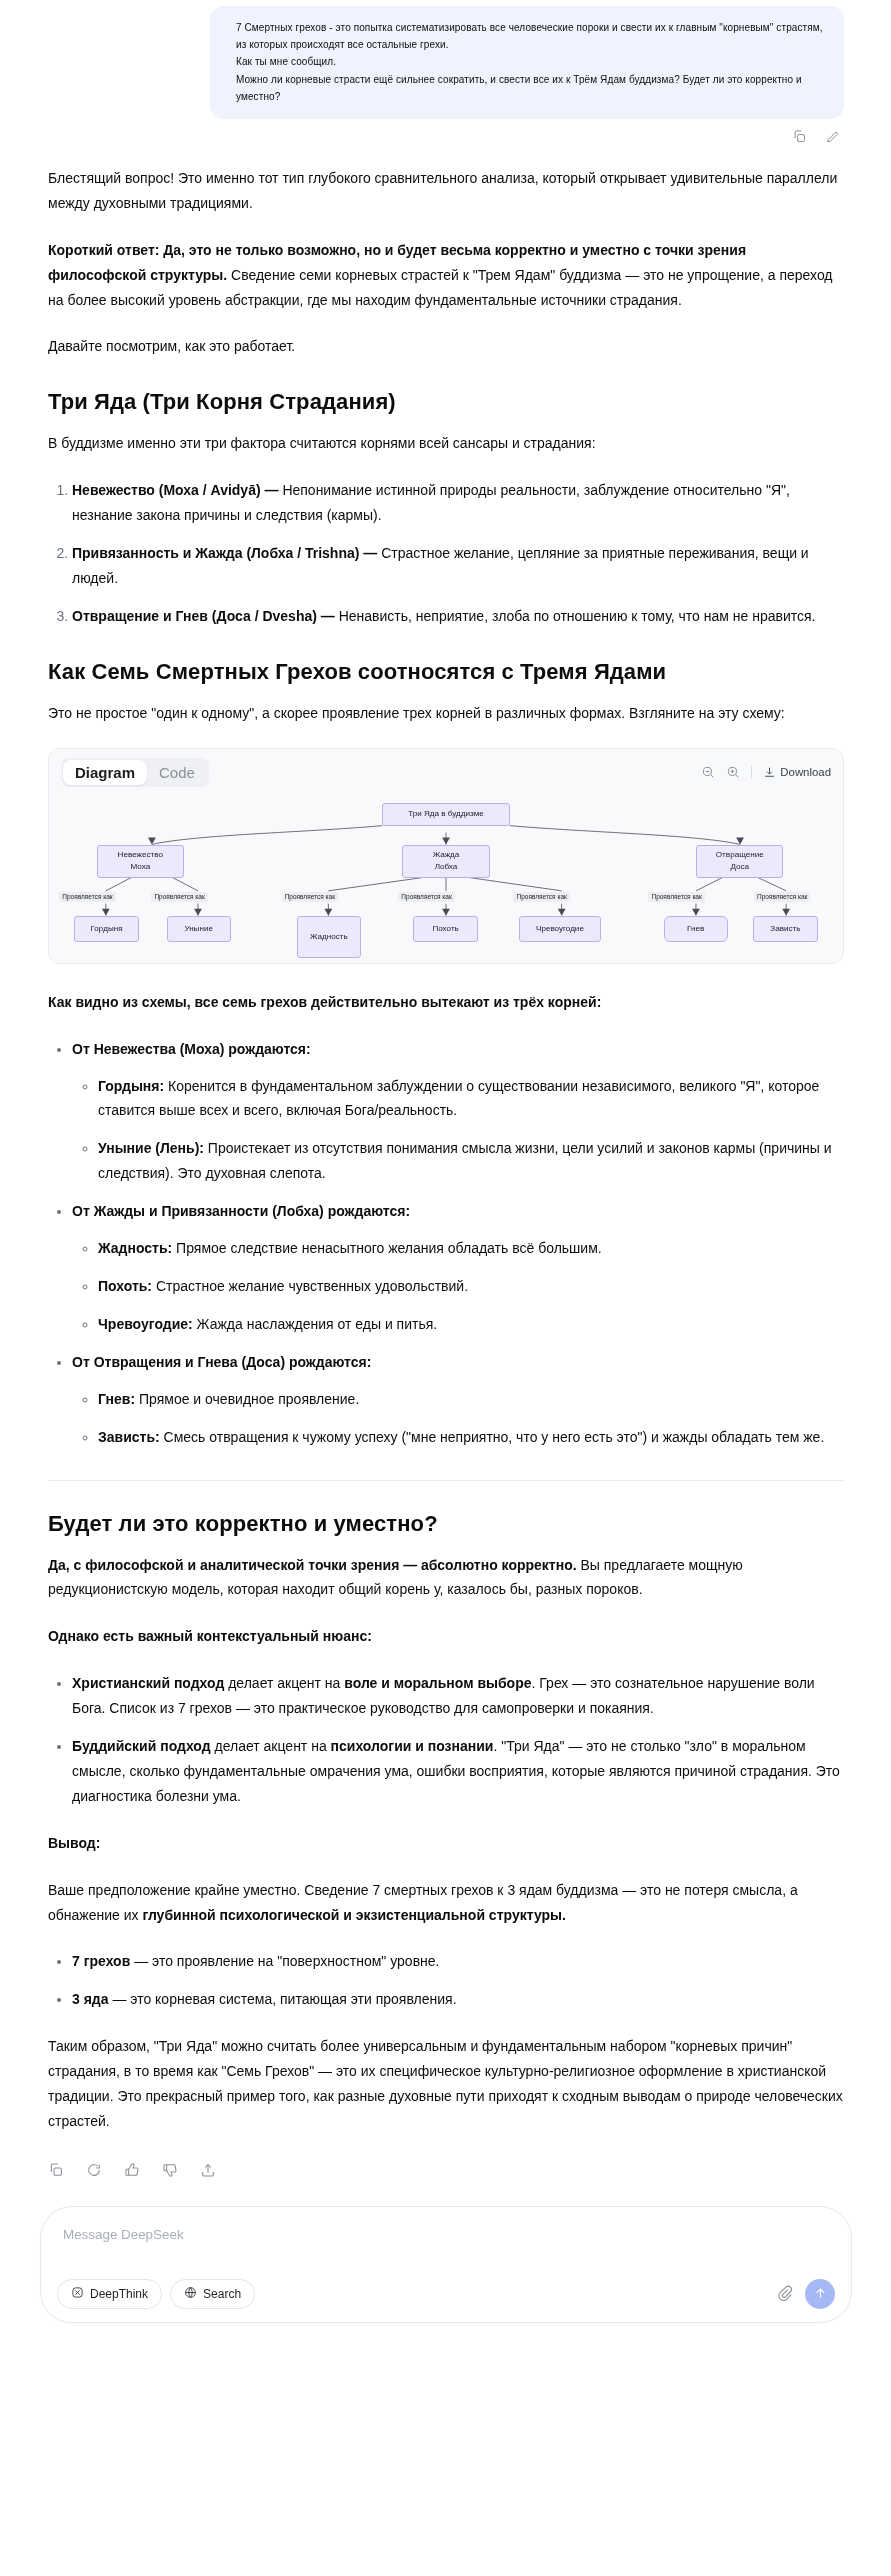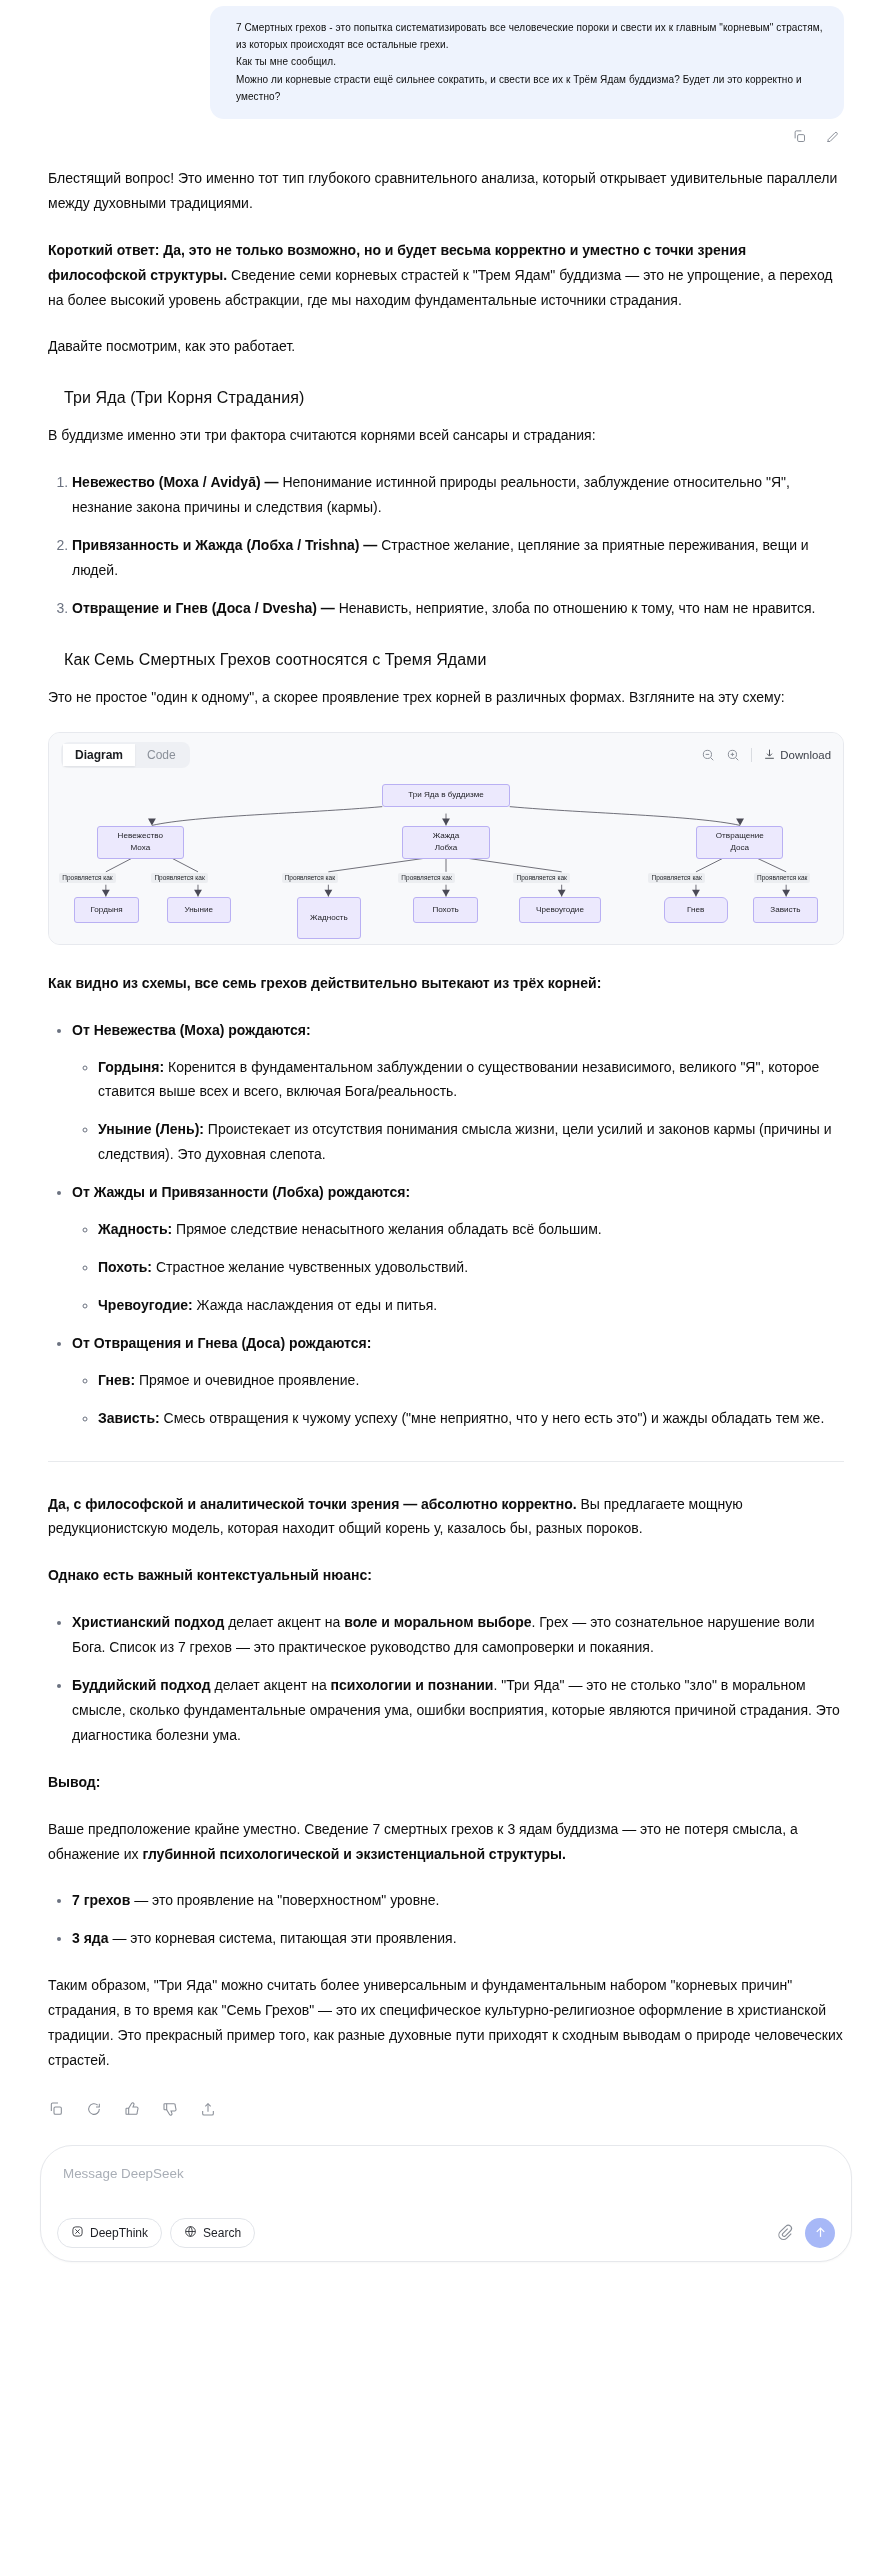--- a/index.html
+++ b/index.html
@@ -23,21 +23,21 @@
     font-size: 10px; line-height: 1.72;
     letter-spacing: 0.1px;
   }
   .user-actions { display:flex; justify-content:flex-end; gap:18px; padding: 10px 52px 0 0; }
   .ic { color:#8a8f98; display:inline-flex; align-items:center; }
 
   
   .assistant { padding: 22px 48px 0 48px; }
   .assistant p { margin: 0 0 22px 0; font-size: 14px; line-height: 1.78; }
   .assistant h2 {
-    font-size: 16px; font-weight: 400; margin: 30px 0 16px 16px; letter-spacing: 0.1px;
+    font-size: 22px; font-weight: 700; margin: 30px 0 16px 0; letter-spacing: 0.1px;
   }
   .assistant ol, .assistant ul { margin: 0 0 22px 0; padding-left: 24px; }
   .assistant li { font-size:14px; line-height:1.78; margin-bottom: 13px; }
   .assistant ol { list-style: decimal; }
   .assistant ul { list-style: disc; }
   .assistant ul ul { list-style: circle; margin-top: 12px; margin-bottom: 4px; padding-left: 26px; }
   .assistant li::marker { color:#6b7280; }
   b, strong { font-weight: 700; }
   hr.sep { border:none; border-top:1px solid #e8eaed; margin: 30px 0 30px 0; }
 
@@ -45,21 +45,21 @@
   .diagram-card {
     margin: 4px 0 26px 0;
     border:1px solid #e7e9ee; border-radius: 12px;
     background:#f8f9fb; overflow:hidden;
   }
   .diagram-bar {
     display:flex; align-items:center; justify-content:space-between;
     padding: 9px 12px 8px 12px; background:#f8f9fb;
   }
   .seg { display:flex; background:#eef0f4; border-radius: 8px; padding: 2px; }
-  .seg-btn { font-size:12px; padding: 4px 12px; border-radius: 0; color:#8a9099; cursor:pointer; }
+  .seg-btn { font-size:15px; padding: 4px 12px; border-radius: 8px; color:#8a9099; cursor:pointer; }
   .seg-btn.active { background:#ffffff; color:#1b1d21; font-weight:600; box-shadow:0 1px 2px rgba(0,0,0,.07); }
   .bar-right { display:flex; align-items:center; gap:11px; color:#6f757e; font-size:11.4px; }
   .vline { width:1px; height:14px; background:#d9dce1; }
   .dl { display:flex; align-items:center; gap:4px; cursor:pointer; color:#3d4149; }
 
   .diagram-canvas { position:relative; height:168px; background:#f8f9fb; }
   .node {
     position:absolute; background:#ece9fd; border:1px solid #b9b0f3;
     border-radius:3px; display:flex; flex-direction:column;
     align-items:center; justify-content:center;
@@ -288,20 +288,21 @@
         <b>От Отвращения и Гнева (Доса) рождаются:</b>
         <ul>
           <li><b>Гнев:</b><span> Прямое и очевидное проявление.</span></li>
           <li><b>Зависть:</b><span> Смесь отвращения к чужому успеху ("мне неприятно, что у него есть это") и жажды обладать тем же.</span></li>
         </ul>
       </li>
     </ul>
 
     <hr class="sep">
 
+    <h2>Будет ли это корректно и уместно?</h2>
 
     <p>
       <b>Да, с философской и аналитической точки зрения — абсолютно корректно.</b><span> Вы предлагаете мощную редукционистскую модель, которая находит общий корень у, казалось бы, разных пороков.</span>
     </p>
 
     <p><b>Однако есть важный контекстуальный нюанс:</b></p>
 
     <ul>
       <li>
         <b>Христианский подход</b><span> делает акцент на </span><b>воле и моральном выборе</b><span>. Грех — это сознательное нарушение воли Бога. Список из 7 грехов — это практическое руководство для самопроверки и покаяния.</span>

